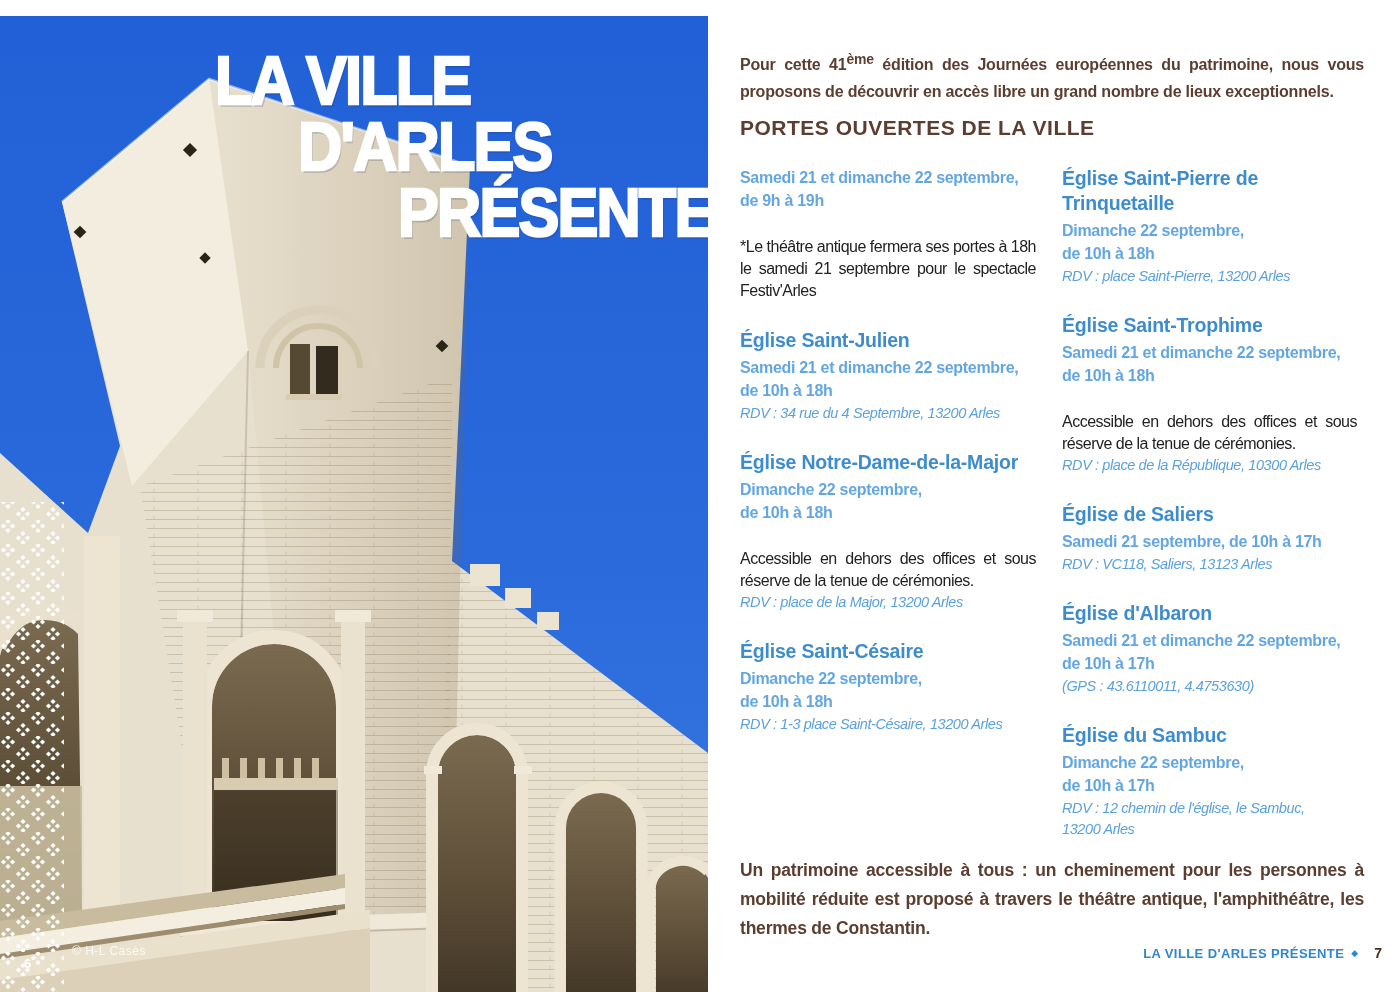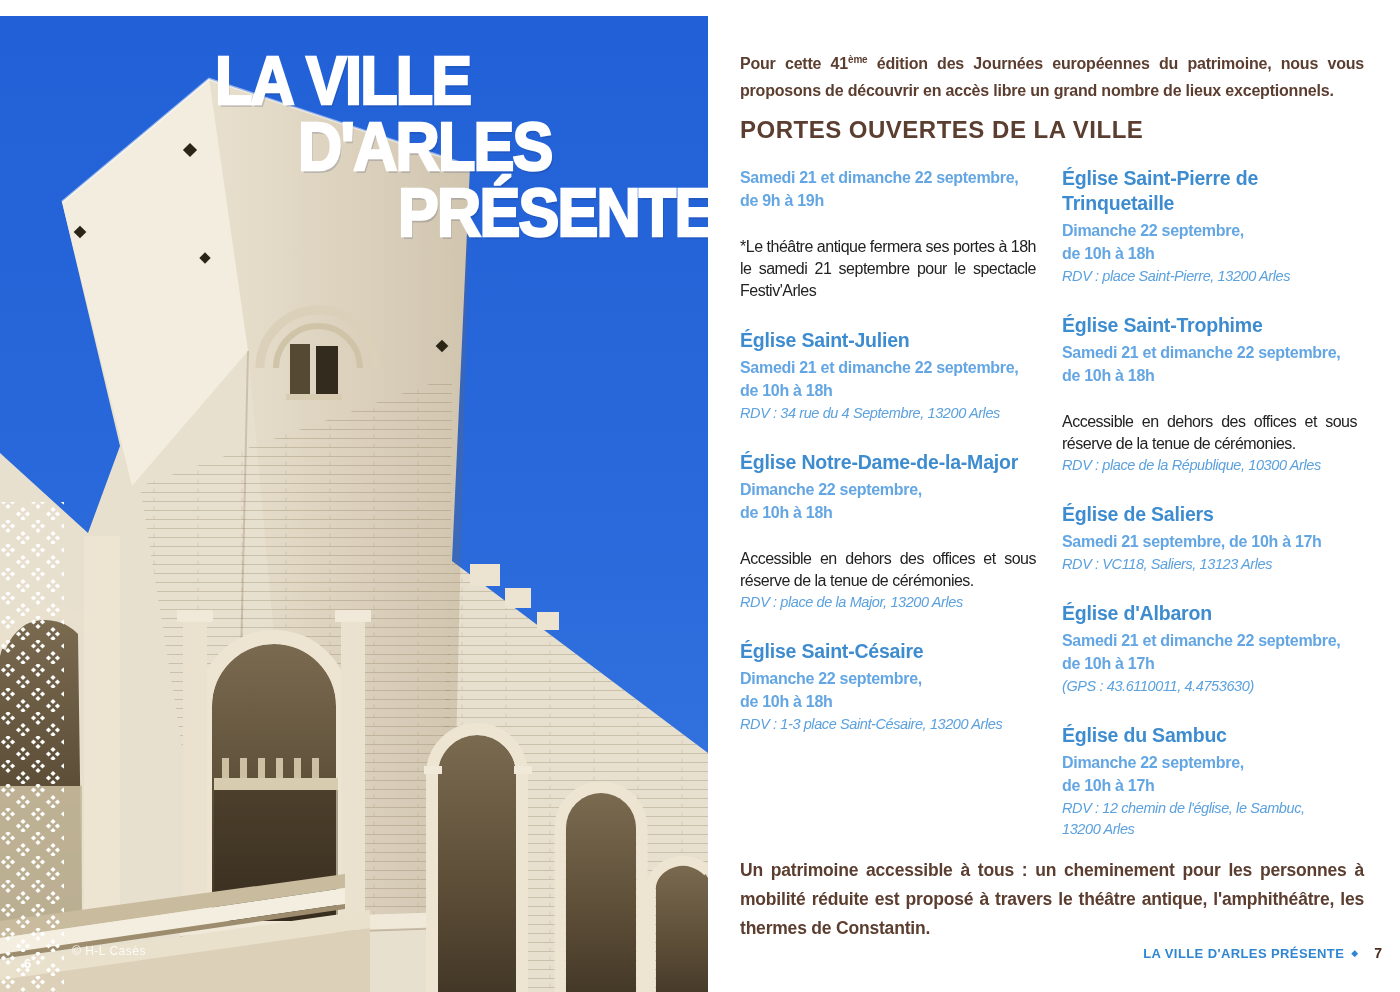--- a/index.html
+++ b/index.html
@@ -22,22 +22,22 @@
   .t1{left:215px;top:30px;}
   .t2{left:298px;top:96px;}
   .t3{left:398px;top:162px;}
   .credit{position:absolute;left:72px;top:928px;font-size:12px;color:rgba(255,255,255,.85);letter-spacing:.5px;}
   .pagenum-left{position:absolute;left:24px;top:940px;font-size:13px;font-weight:bold;color:#ffffff;}
 
   
   .content{position:absolute;left:708px;top:0;width:692px;height:992px;background:#fff;}
   .intro{position:absolute;left:32px;top:46px;width:624px;font-size:16px;font-weight:bold;
          color:var(--heading-brown);line-height:27px;text-align:justify;letter-spacing:-.2px;}
-  .intro sup{font-size:10px;vertical-align:super;}
-  .section-heading{position:absolute;left:32px;top:116px;font-size:24px;font-weight:bold;
+  .intro sup{font-size:14px;vertical-align:super;}
+  .section-heading{position:absolute;left:32px;top:116px;font-size:21px;font-weight:bold;
          color:var(--heading-brown);letter-spacing:.5px;}
   .col{position:absolute;top:166px;}
   .col-left{left:32px;width:296px;}
   .col-right{left:354px;width:295px;}
   .entry{margin-bottom:26px;}
   .etitle{color:var(--title-blue);font-size:19.5px;font-weight:bold;line-height:25px;
           letter-spacing:-.2px;margin-bottom:3px;}
   .etitle.justify{text-align:justify;}
   .sched{color:var(--schedule-blue);font-size:16px;font-weight:bold;line-height:23px;
          letter-spacing:-.3px;white-space:pre-line;margin-bottom:1px;}

